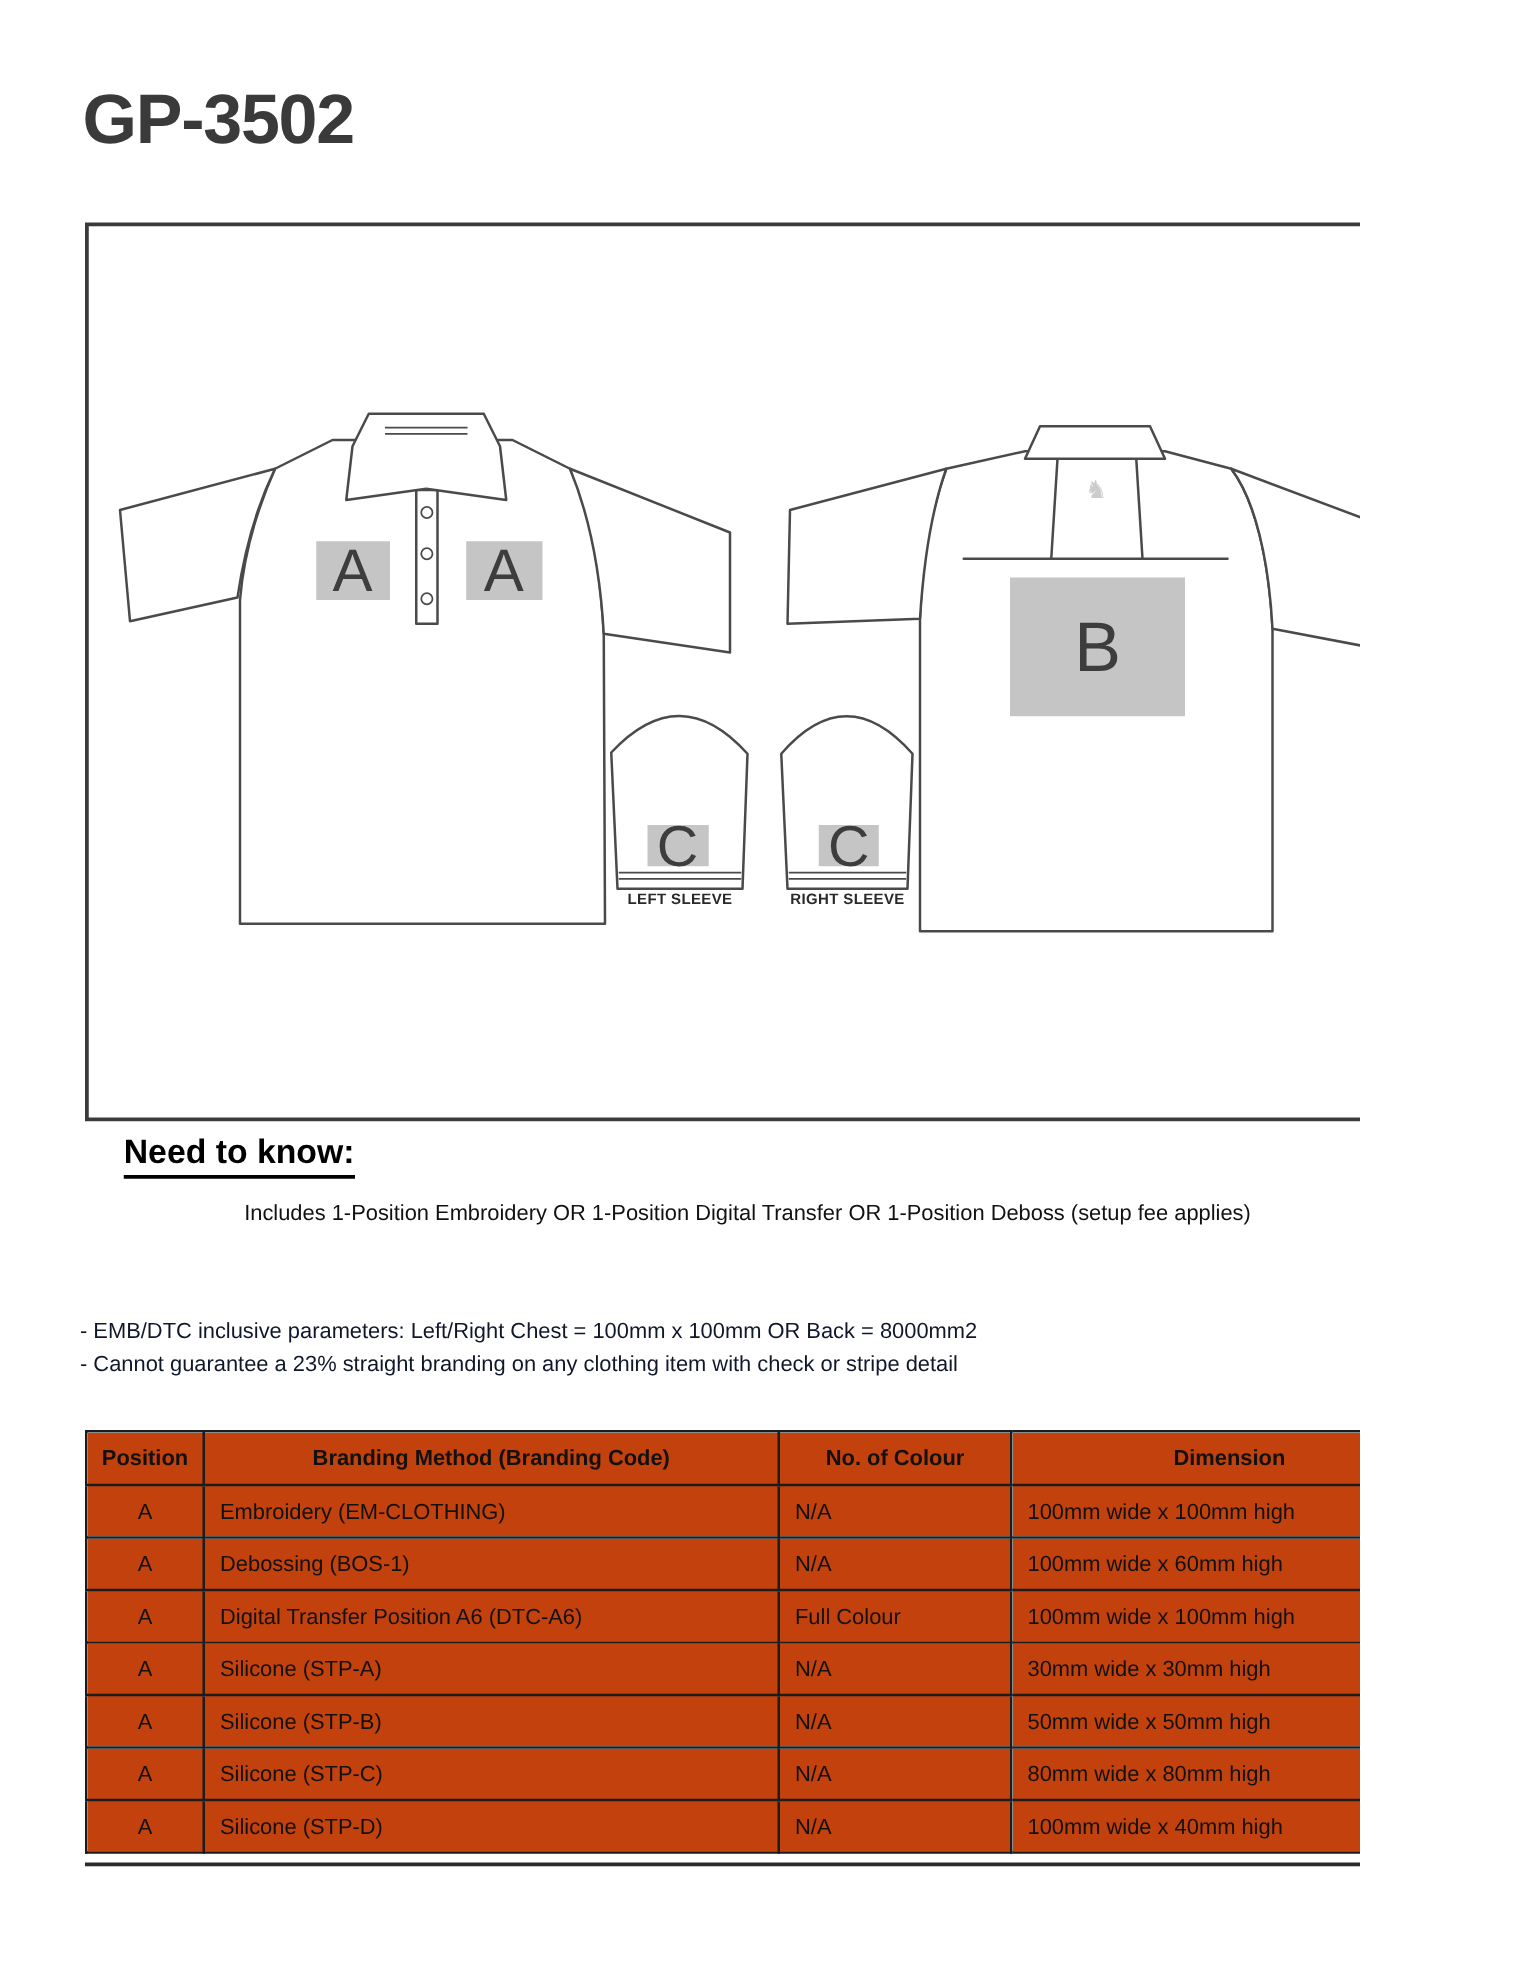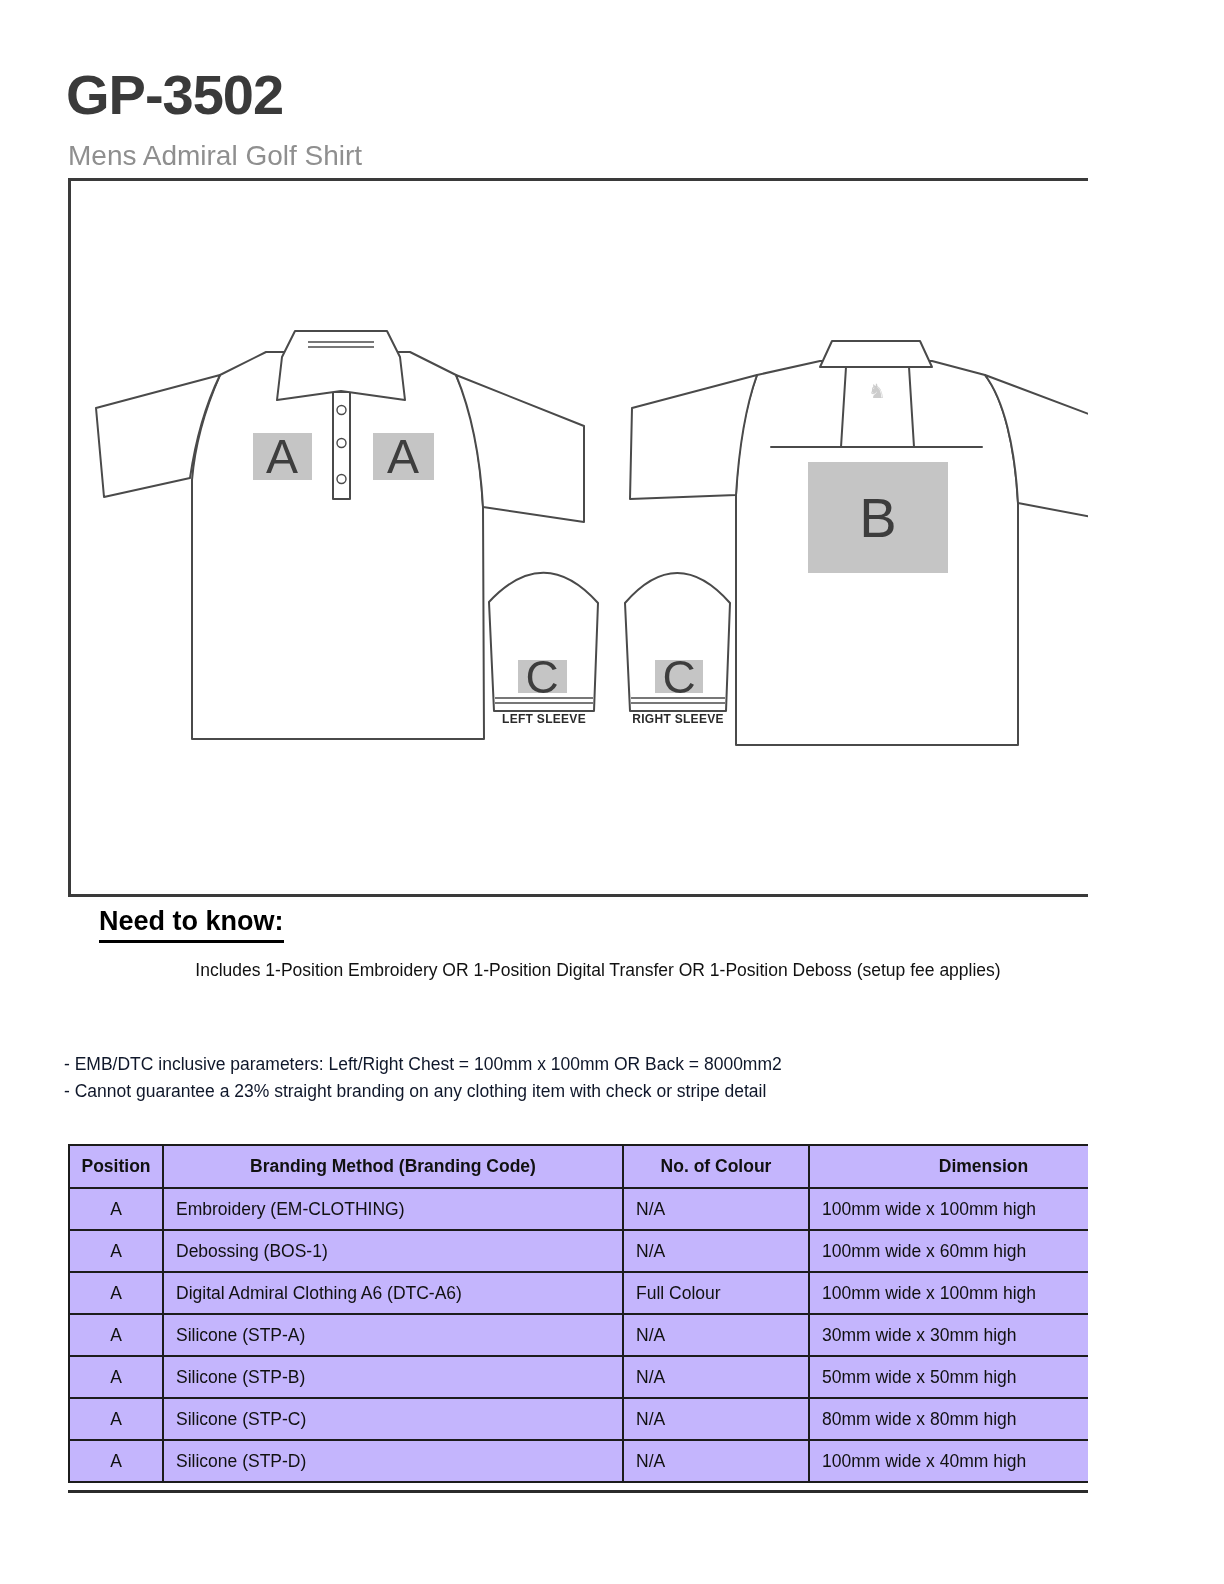--- a/index.html
+++ b/index.html
@@ -34,21 +34,21 @@
     left:64px; top:1003px; font-size:17.5px; color:#0f172a;
     line-height:26.5px; width:1060px;margin-top:48px;
   }
   .branding-heading { left:68px; top:1080px; }
   .branding-table {
     left:68px; top:1144px; width:1089px;
     border-collapse:collapse; table-layout:fixed;
     font-size:17.5px; color:#111111;
   }
   .branding-table th, .branding-table td {
-    border:2px solid #1c1c1c; background:#c4b5fd; overflow:hidden; white-space:nowrap;
+    border:2px solid #1c1c1c; background:#c2410c; overflow:hidden; white-space:nowrap;
   }
   .branding-table th { height:41px; font-weight:700; text-align:center; padding:0 4px; }
   .branding-table td { height:40px; text-align:left; padding:0 0 0 12px; }
   .branding-table td.center, .branding-table th.col-pos { text-align:center; padding:0; }
   .col-pos { width:94px; } .col-method { width:460px; }
   .col-colours { width:186px; } .col-dim { width:349px; }
   .bottom-rule { left:68px; top:1490px; width:1089px; height:3px; background:#2b2b2b; }
 
   
   .ln { fill:none; stroke:#4a4a4a; stroke-width:2; stroke-linejoin:round; stroke-linecap:round; }
@@ -59,21 +59,20 @@
   .sleeve-caption { fill:#2a2a2a; font-family:"Liberation Sans", sans-serif;
     font-weight:700; font-size:12px; text-anchor:middle; letter-spacing:0.3px; }
   .logo-mark { fill:#cccccc; font-size:20px; text-anchor:middle; }
 </style>
 </head>
 <body>
 
 <div class="page">
 
   <div class="abs title">GP-3502</div>
-  <div class="abs subtitle">Mens Admiral Golf Shirt</div>
 
   <div class="abs diagram-box"></div>
 
   <svg class="abs diagram-svg" viewBox="0 0 1088 712" xmlns="http://www.w3.org/2000/svg">
 
     <g>
 
       <path class="panel" d="M 124,295 L 124,554 L 416,554 L 415,322 C 412,265 403,222 388,190 L 342,167 L 198,167 L 152,190 C 137,224 127,258 124,295 Z"></path>
 
       <path class="panel" d="M 152,190 L 28,223 L 36,312 L 122,293 C 128,252 138,219 152,190 Z"></path>
@@ -167,21 +166,21 @@
         <td>100mm wide x 100mm high</td>
       </tr>
       <tr>
         <td class="center">A</td>
         <td>Debossing (BOS-1)</td>
         <td>N/A</td>
         <td>100mm wide x 60mm high</td>
       </tr>
       <tr>
         <td class="center">A</td>
-        <td>Digital Admiral Clothing A6 (DTC-A6)</td>
+        <td>Digital Transfer Position A6 (DTC-A6)</td>
         <td>Full Colour</td>
         <td>100mm wide x 100mm high</td>
       </tr>
       <tr>
         <td class="center">A</td>
         <td>Silicone (STP-A)</td>
         <td>N/A</td>
         <td>30mm wide x 30mm high</td>
       </tr>
       <tr>

